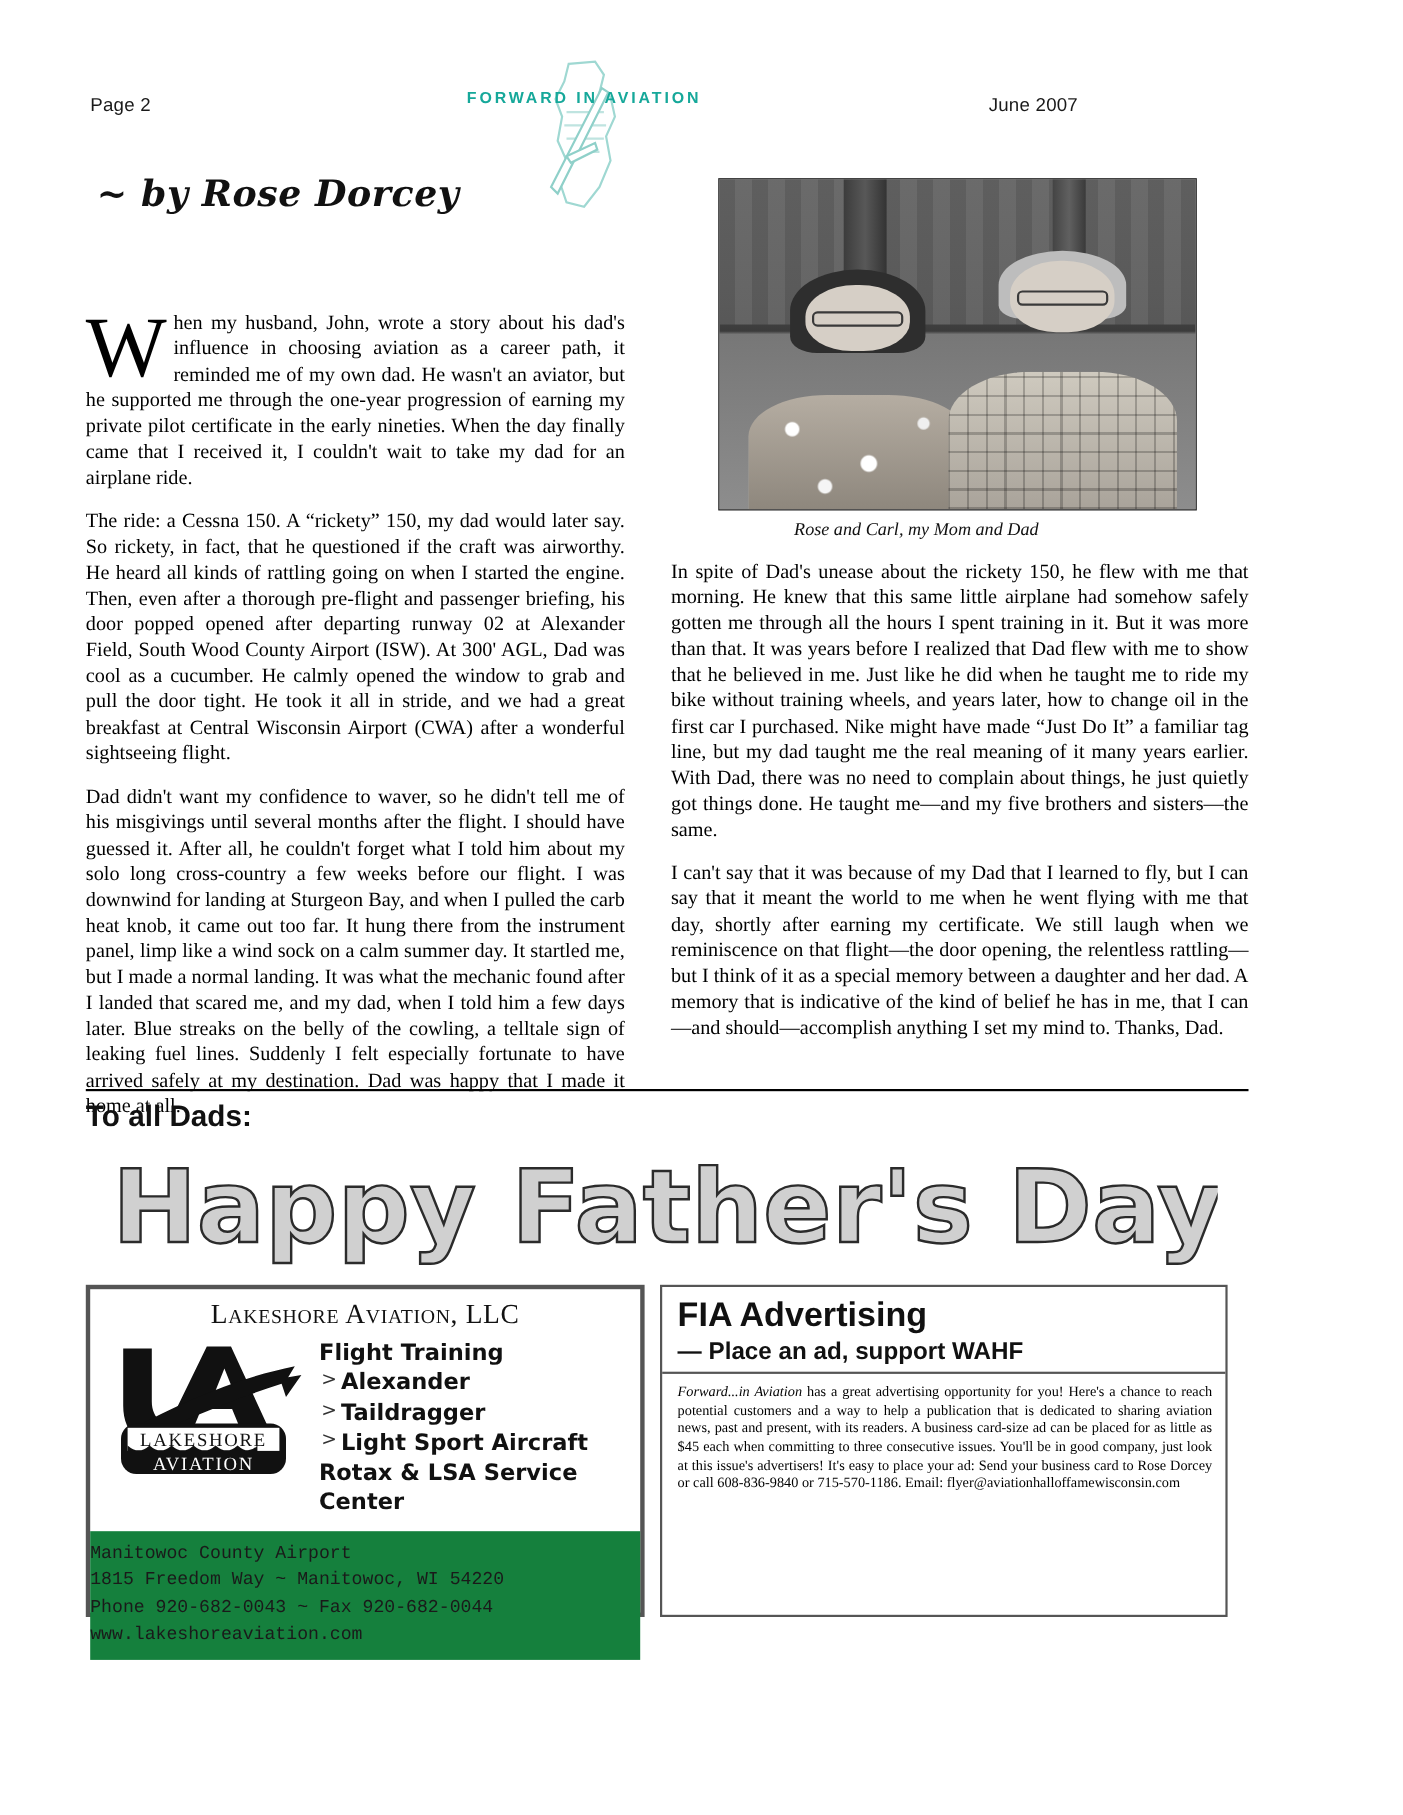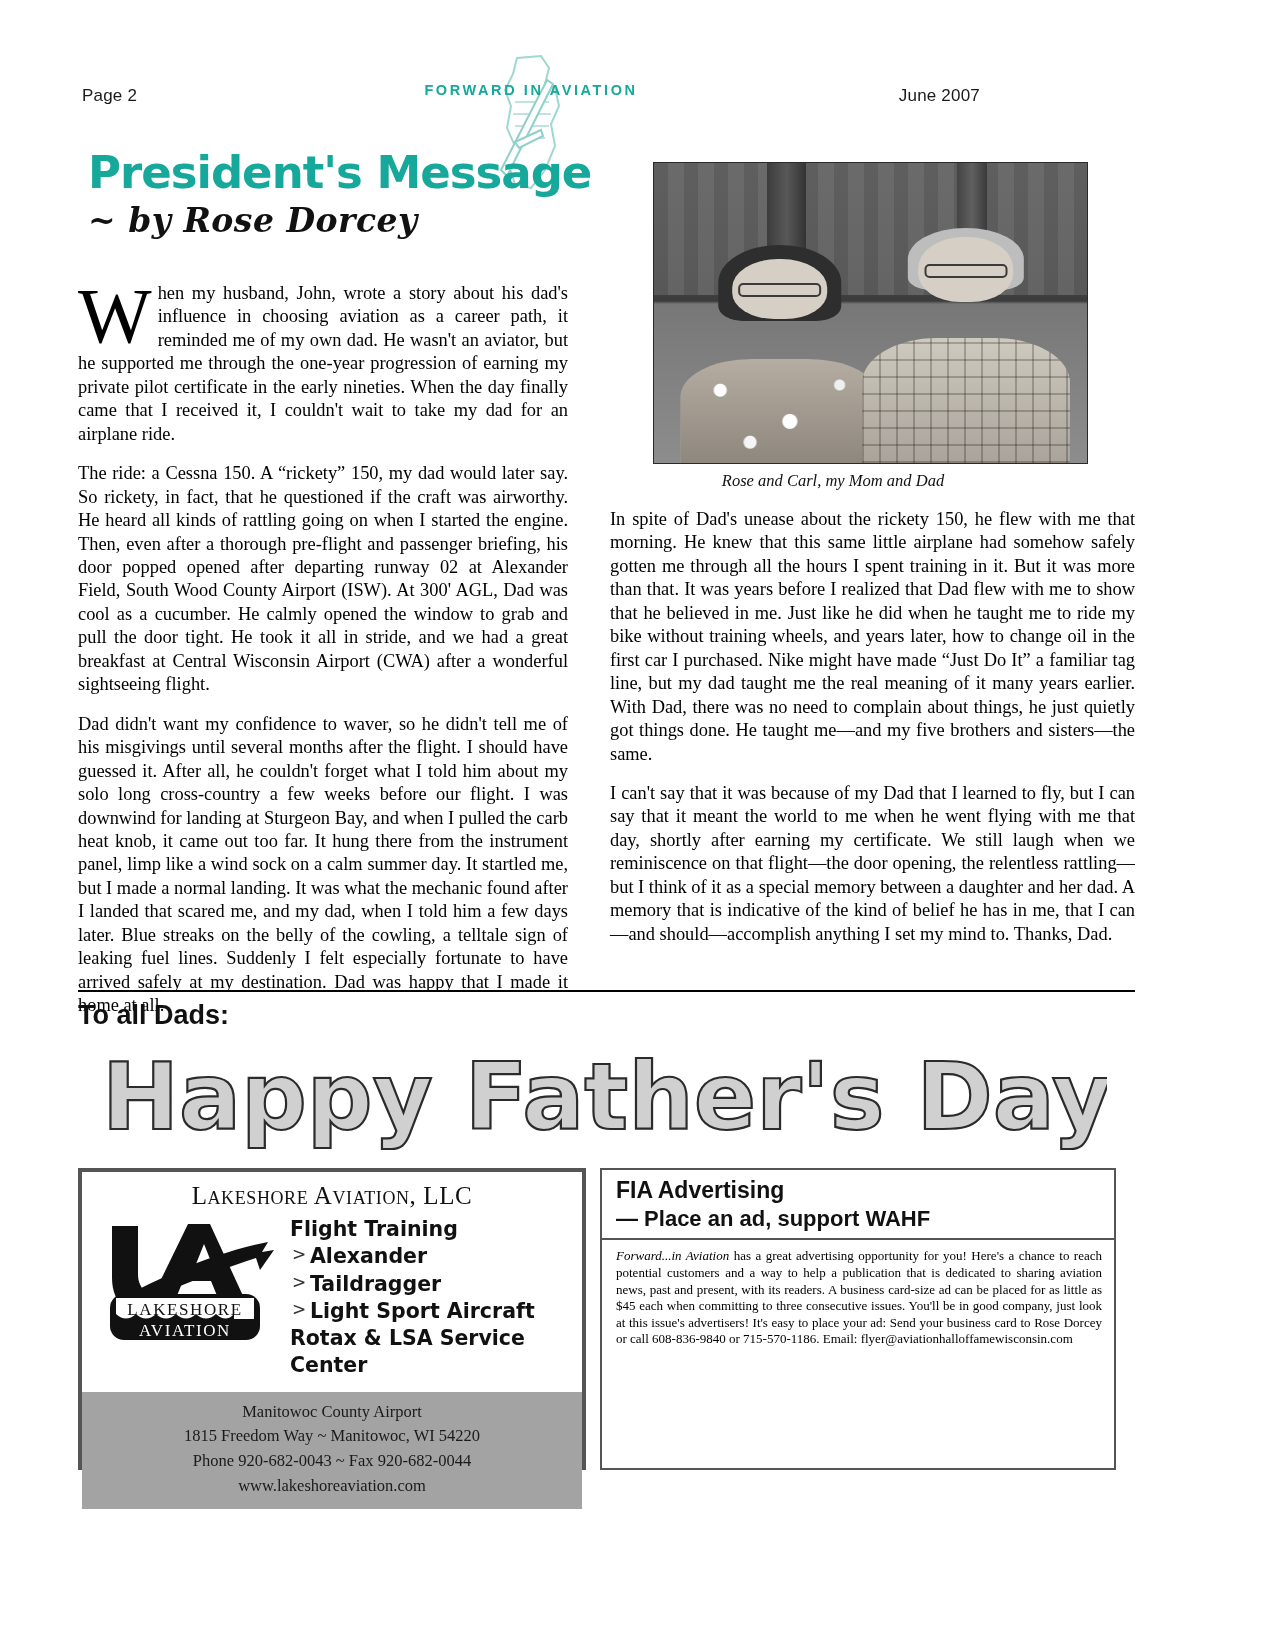--- a/index.html
+++ b/index.html
@@ -105,27 +105,27 @@
     border:4px solid #555;background:#fff;box-sizing:border-box;}
   .ls-title{text-align:center;margin-top:10px;
     font-family:"Liberation Serif",serif;font-size:25px;letter-spacing:.6px;color:#111;
     font-variant:small-caps;}
   .ls-body{display:flex;align-items:flex-start;padding:6px 10px 0 14px;}
   .ls-logo{width:188px;flex:0 0 188px;position:relative;height:128px;}
   .ls-list{flex:1;padding-left:6px;font-family:"DejaVu Sans",sans-serif;font-weight:bold;
     font-size:20.5px;line-height:1.33;color:#111;}
   .ls-list .sub{padding-left:20px;position:relative;}
   .ls-list .sub .chev{position:absolute;left:2px;top:0;font-weight:normal;color:#333;font-size:17px;}
-  .ls-contact{background:#a3a3a3;margin-top:12px;padding:8px 0 10px;text-align:center;
-    font-family:Liberation Serif, serif;font-size:16.5px;line-height:1.5;color:#1a1a1a;}
+  .ls-contact{background:#15803d;margin-top:12px;padding:8px 0 10px;text-align:left;
+    font-family:Liberation Mono, monospace;font-size:16.5px;line-height:1.5;color:#1a1a1a;}
 
   .ad-fia{position:absolute;left:600px;top:1168px;width:516px;height:302px;
     border:2px solid #555;background:#fff;box-sizing:border-box;}
   .fia-head{padding:8px 12px 6px 14px;border-bottom:2px solid #555;}
-  .fia-h1{font-family:"Liberation Sans",sans-serif;font-weight:bold;font-size:23px;color:#111;line-height:1.1;}
+  .fia-h1{font-family:"Liberation Sans",sans-serif;font-weight:bold;font-size:31px;color:#111;line-height:1.1;}
   .fia-h2{font-family:"Liberation Sans",sans-serif;font-weight:bold;font-size:22px;color:#111;margin-top:3px;}
   .fia-body{padding:8px 12px 0 14px;font-size:13px;line-height:1.28;text-align:justify;}
   .fia-body .it{font-style:italic;}
 </style>
 </head>
 <body>
 
 <div class="page">
 
   <div class="runhead">
@@ -138,21 +138,20 @@
           <path d="M30 116 L76 26 L82 30 L36 122 Z" fill="#ffffff" stroke="#8fd0c9" stroke-width="2"></path>
           <path d="M44 88 L70 76 L72 82 L48 94 Z" fill="#ffffff" stroke="#8fd0c9" stroke-width="2"></path>
         </svg>
         <div class="mtext">FORWARD IN AVIATION</div>
       </div>
     </div>
     <div class="issue">June 2007</div>
   </div>
 
   <div class="headline">
-    <div class="title">President's Message</div>
     <div class="byline">~ by Rose Dorcey</div>
   </div>
 
   <div class="photo-wrap">
     <div class="photo">
       <div class="bg"></div>
       <div class="wall"></div>
       <div class="trunk"></div>
       <div class="trunk2"></div>
       <div class="personA">

